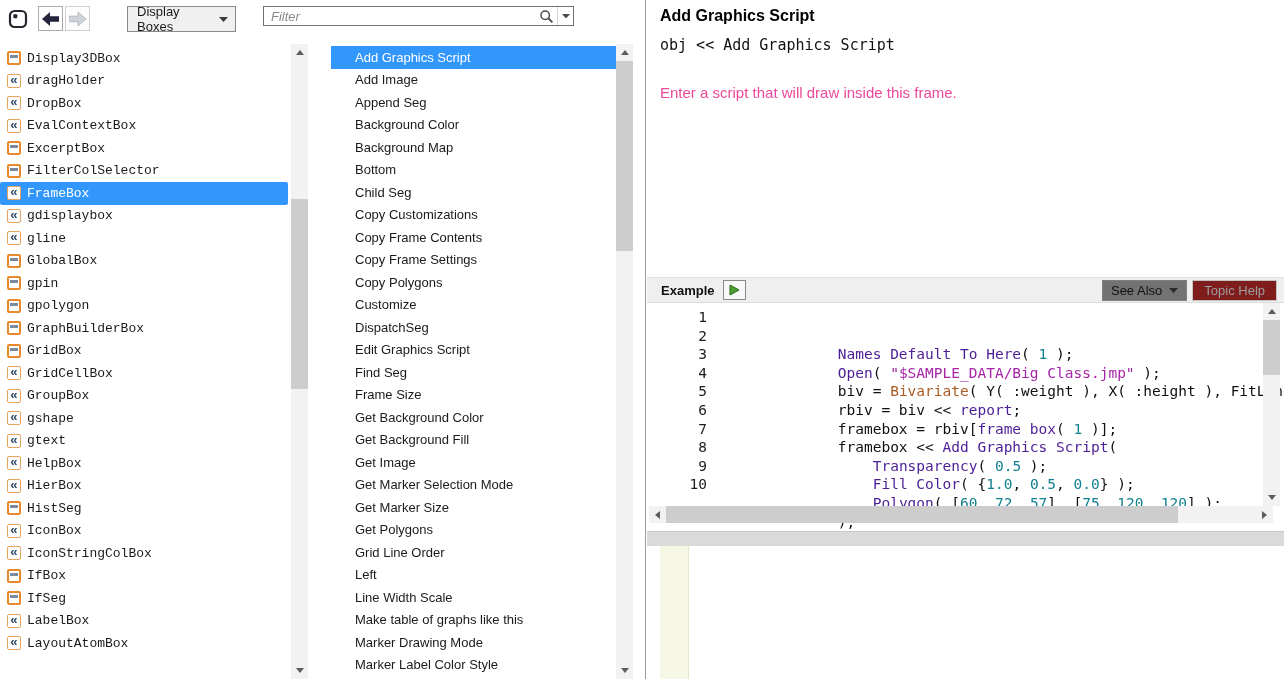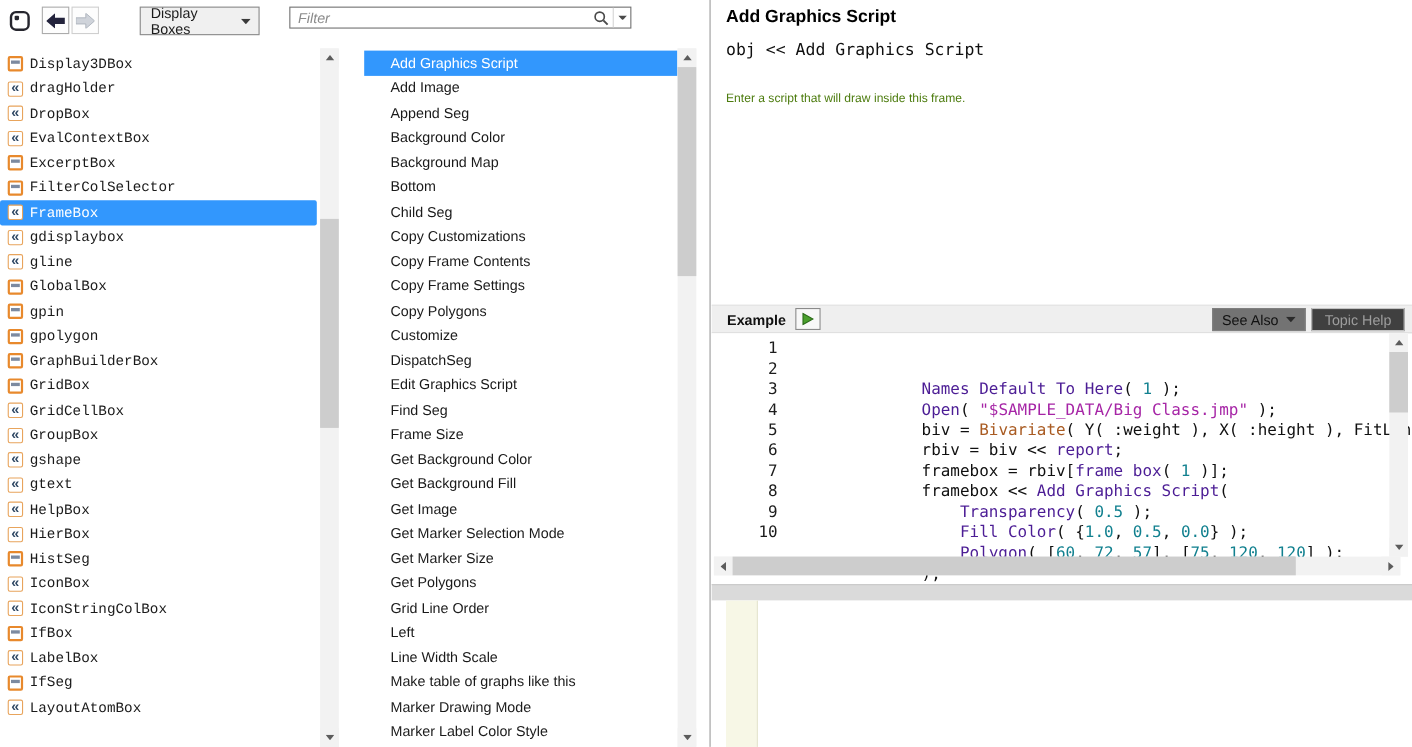--- a/index.html
+++ b/index.html
@@ -43,28 +43,28 @@
   .sb-btn { position:absolute; left:0; width:17px; height:17px; display:flex; align-items:center; justify-content:center; background:#f2f2f2; cursor:pointer; }
   .sb-btn.up { top:0; } .sb-btn.down { bottom:0; }
   .sb-thumb { position:absolute; left:0; width:17px; background:#cdcdcd; cursor:grab; }
   .vs-left .sb-thumb { top:155px; height:190px; }
   .vs-mid  .sb-thumb { top:17px; height:190px; }
 
   
   .right-pane { position:absolute; left:645px; top:0; right:0; bottom:0; border-left:1px solid #9b9b9b; background:#fff; }
   .rp-title { position:absolute; left:14px; top:7px; font-size:16px; font-weight:bold; color:#000; }
   .rp-syntax { position:absolute; left:14px; top:36px; font-family:"DejaVu Sans Mono","Liberation Mono",monospace; font-size:15px; color:#101010; }
-  .rp-desc { position:absolute; left:14px; top:84px; font-size:11px; color:#4d7c0f; }
+  .rp-desc { position:absolute; left:14px; top:84px; font-size:15px; color:#ec4899; }
 
   .example-bar { position:absolute; left:1px; right:0; top:277px; height:26px; background:#efefef; border-top:1px solid #e3e3e3; border-bottom:1px solid #dcdcdc; display:flex; align-items:center; padding:0 7px 0 14px; }
   .example-label { font-weight:bold; font-size:13px; color:#111; }
   .run-btn { margin-left:9px; width:23px; height:20px; border:1px solid #8a8a8a; background:#f8f8f8; display:flex; align-items:center; justify-content:center; cursor:pointer; }
   .bar-right { margin-left:auto; display:flex; gap:5px; align-items:center; }
   .see-also-btn { height:21px; border:1px solid #7f7f7f; background:#737373; display:flex; align-items:center; padding:0 8px; gap:7px; font-size:13px; color:#111; cursor:pointer; }
-  .topic-help-btn { height:21px; border:1px solid #c3c3c3; background:#404040; color:#9d9d9d; display:flex; align-items:center; padding:0 11px; font-size:13px; cursor:default; }
+  .topic-help-btn { height:21px; border:1px solid #c3c3c3; background:#7f1d1d; color:#9d9d9d; display:flex; align-items:center; padding:0 11px; font-size:13px; cursor:default; }
 
   
   .code-area { position:absolute; left:1px; top:303px; width:633px; height:203px; background:#fff;
                font-family:"DejaVu Sans Mono","Liberation Mono",monospace; font-size:14.5px; }
   .code-lines { position:absolute; left:0; top:5px; right:17px; }
   .cl { display:flex; height:18.6px; line-height:18.6px; }
   .ln { width:60px; text-align:right; flex:none; color:#1c1c1c; }
   .ct { margin-left:26px; white-space:pre; color:#101010; }
   .ct span[data-c="kw"]   { color:#4c1d95; }
   .ct span[data-c="pl"]   { color:#101010; }
@@ -252,27 +252,27 @@
         <span class="licon" data-icon="chev"></span>
         <span>IconStringColBox</span>
       </div>
 
       <div class="list-row">
         <span class="licon" data-icon="box"></span>
         <span>IfBox</span>
       </div>
 
       <div class="list-row">
+        <span class="licon" data-icon="box"></span>
+        <span>IfSeg</span>
+      </div>
+
+      <div class="list-row">
         <span class="licon" data-icon="chev"></span>
         <span>LabelBox</span>
-      </div>
-
-      <div class="list-row">
-        <span class="licon" data-icon="box"></span>
-        <span>IfSeg</span>
       </div>
 
       <div class="list-row">
         <span class="licon" data-icon="chev"></span>
         <span>LayoutAtomBox</span>
       </div>
     </div>
 
   <div class="vscroll vs-left">
     <span class="sb-btn up">

